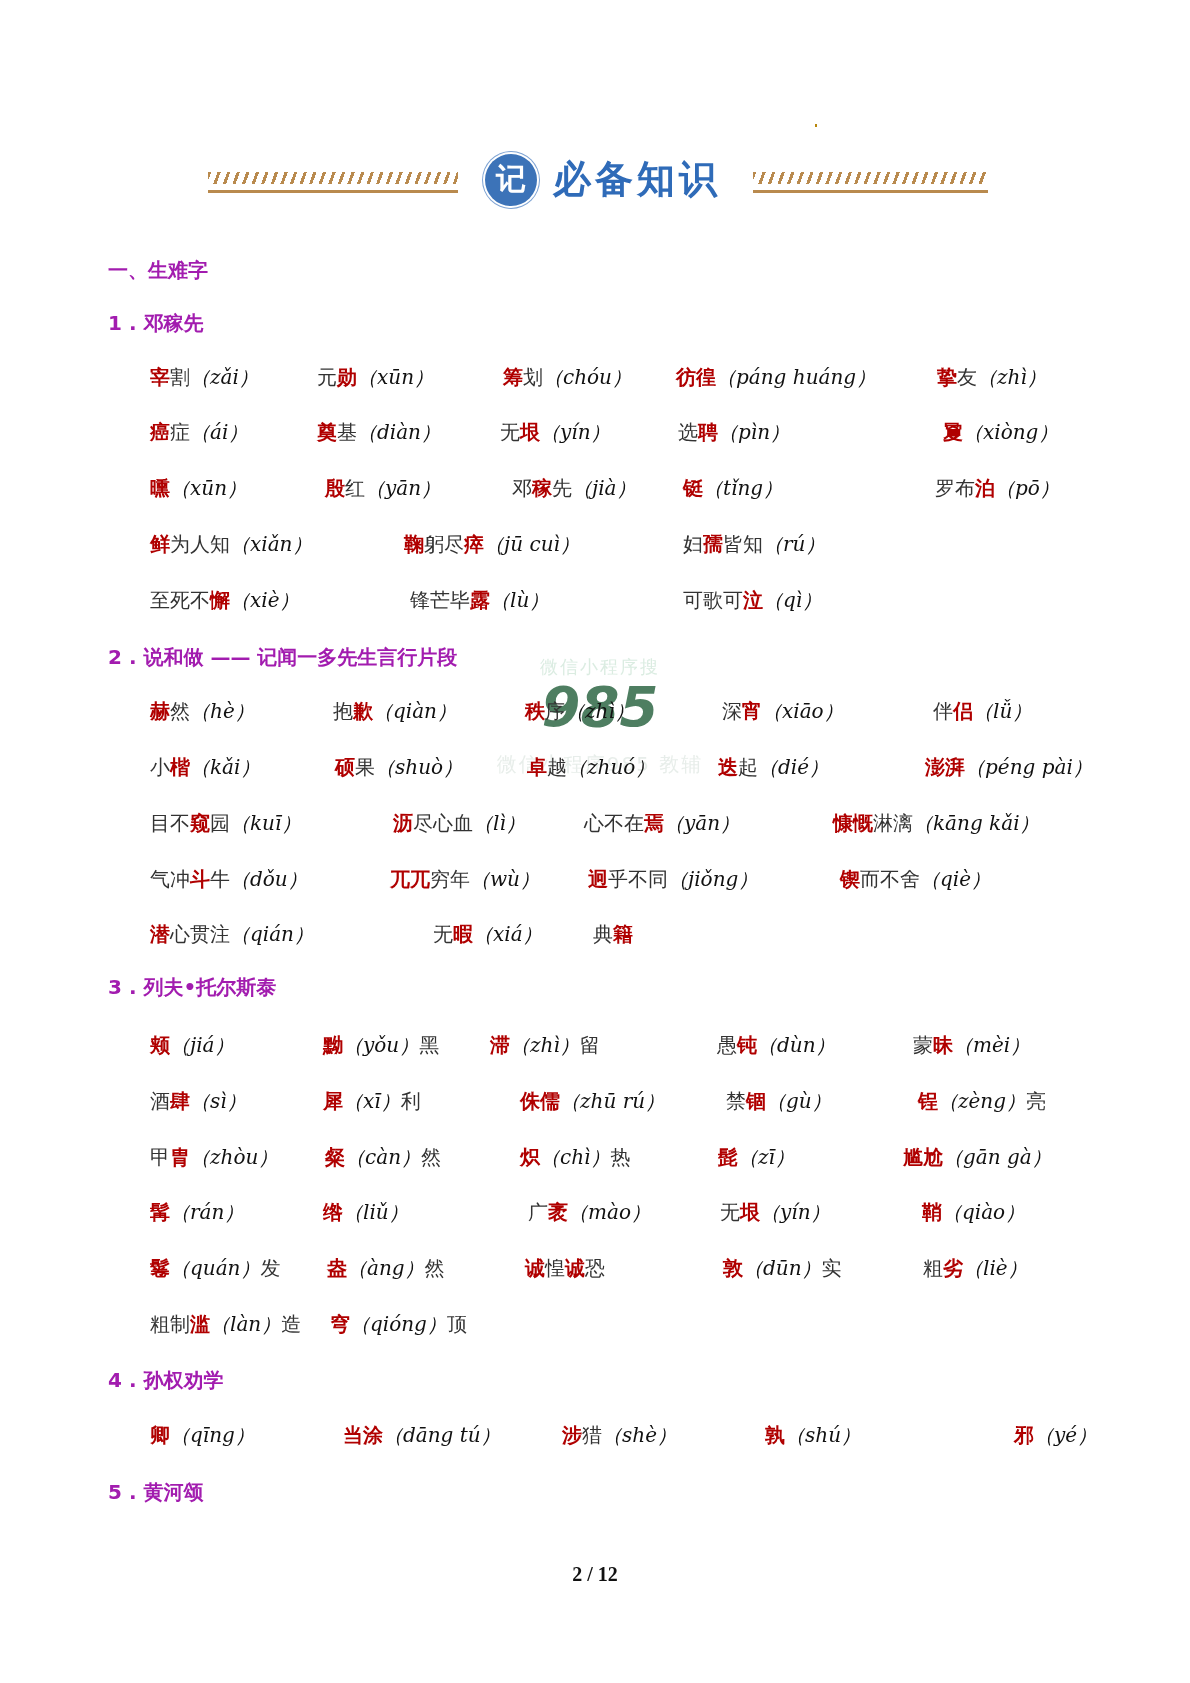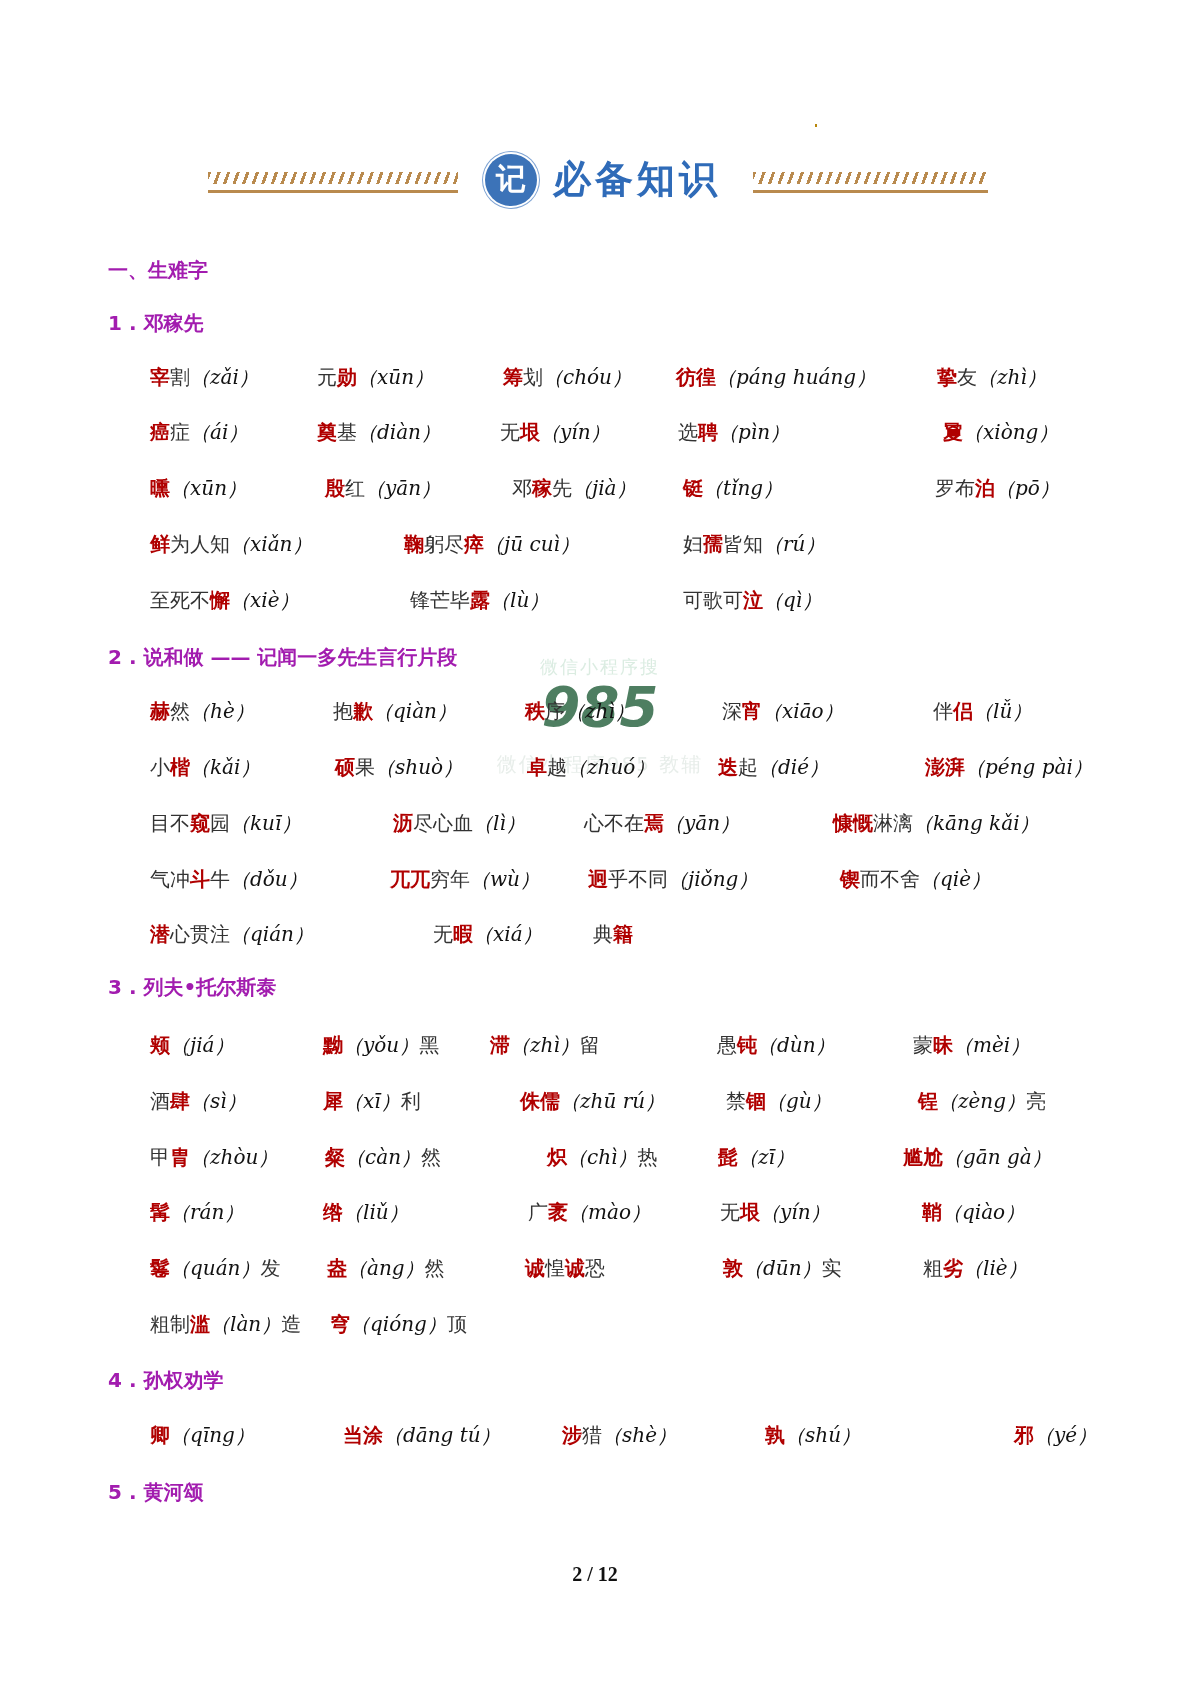--- a/index.html
+++ b/index.html
@@ -103,21 +103,21 @@
       <div class="item" style="left: 490px; top: 1032px;"><span class="r">滞</span><span class="py">（zhì）</span><span class="k">留</span></div>
       <div class="item" style="left: 717px; top: 1032px;"><span class="k">愚</span><span class="r">钝</span><span class="py">（dùn）</span></div>
       <div class="item" style="left: 913px; top: 1032px;"><span class="k">蒙</span><span class="r">昧</span><span class="py">（mèi）</span></div>
       <div class="item" style="left: 150px; top: 1088px;"><span class="k">酒</span><span class="r">肆</span><span class="py">（sì）</span></div>
       <div class="item" style="left: 323px; top: 1088px;"><span class="r">犀</span><span class="py">（xī）</span><span class="k">利</span></div>
       <div class="item" style="left: 520px; top: 1088px;"><span class="r">侏儒</span><span class="py">（zhū rú）</span></div>
       <div class="item" style="left: 726px; top: 1088px;"><span class="k">禁</span><span class="r">锢</span><span class="py">（gù）</span></div>
       <div class="item" style="left: 918px; top: 1088px;"><span class="r">锃</span><span class="py">（zèng）</span><span class="k">亮</span></div>
       <div class="item" style="left: 150px; top: 1144px;"><span class="k">甲</span><span class="r">胄</span><span class="py">（zhòu）</span></div>
       <div class="item" style="left: 325px; top: 1144px;"><span class="r">粲</span><span class="py">（càn）</span><span class="k">然</span></div>
-      <div class="item" style="left: 520px; top: 1144px; margin-left: 27px;"><span class="r">炽</span><span class="py">（chì）</span><span class="k">热</span></div>
+      <div class="item" style="left: 520px; top: 1144px;"><span class="r">炽</span><span class="py">（chì）</span><span class="k">热</span></div>
       <div class="item" style="left: 718px; top: 1144px;"><span class="r">髭</span><span class="py">（zī）</span></div>
       <div class="item" style="left: 903px; top: 1144px;"><span class="r">尴尬</span><span class="py">（gān gà）</span></div>
       <div class="item" style="left: 150px; top: 1199px;"><span class="r">髯</span><span class="py">（rán）</span></div>
       <div class="item" style="left: 323px; top: 1199px;"><span class="r">绺</span><span class="py">（liǔ）</span></div>
       <div class="item" style="left: 528px; top: 1199px;"><span class="k">广</span><span class="r">袤</span><span class="py">（mào）</span></div>
       <div class="item" style="left: 720px; top: 1199px;"><span class="k">无</span><span class="r">垠</span><span class="py">（yín）</span></div>
       <div class="item" style="left: 922px; top: 1199px;"><span class="r">鞘</span><span class="py">（qiào）</span></div>
       <div class="item" style="left: 150px; top: 1255px;"><span class="r">鬈</span><span class="py">（quán）</span><span class="k">发</span></div>
       <div class="item" style="left: 327px; top: 1255px;"><span class="r">盎</span><span class="py">（àng）</span><span class="k">然</span></div>
       <div class="item" style="left: 525px; top: 1255px;"><span class="r">诚</span><span class="k">惶</span><span class="r">诚</span><span class="k">恐</span></div>

